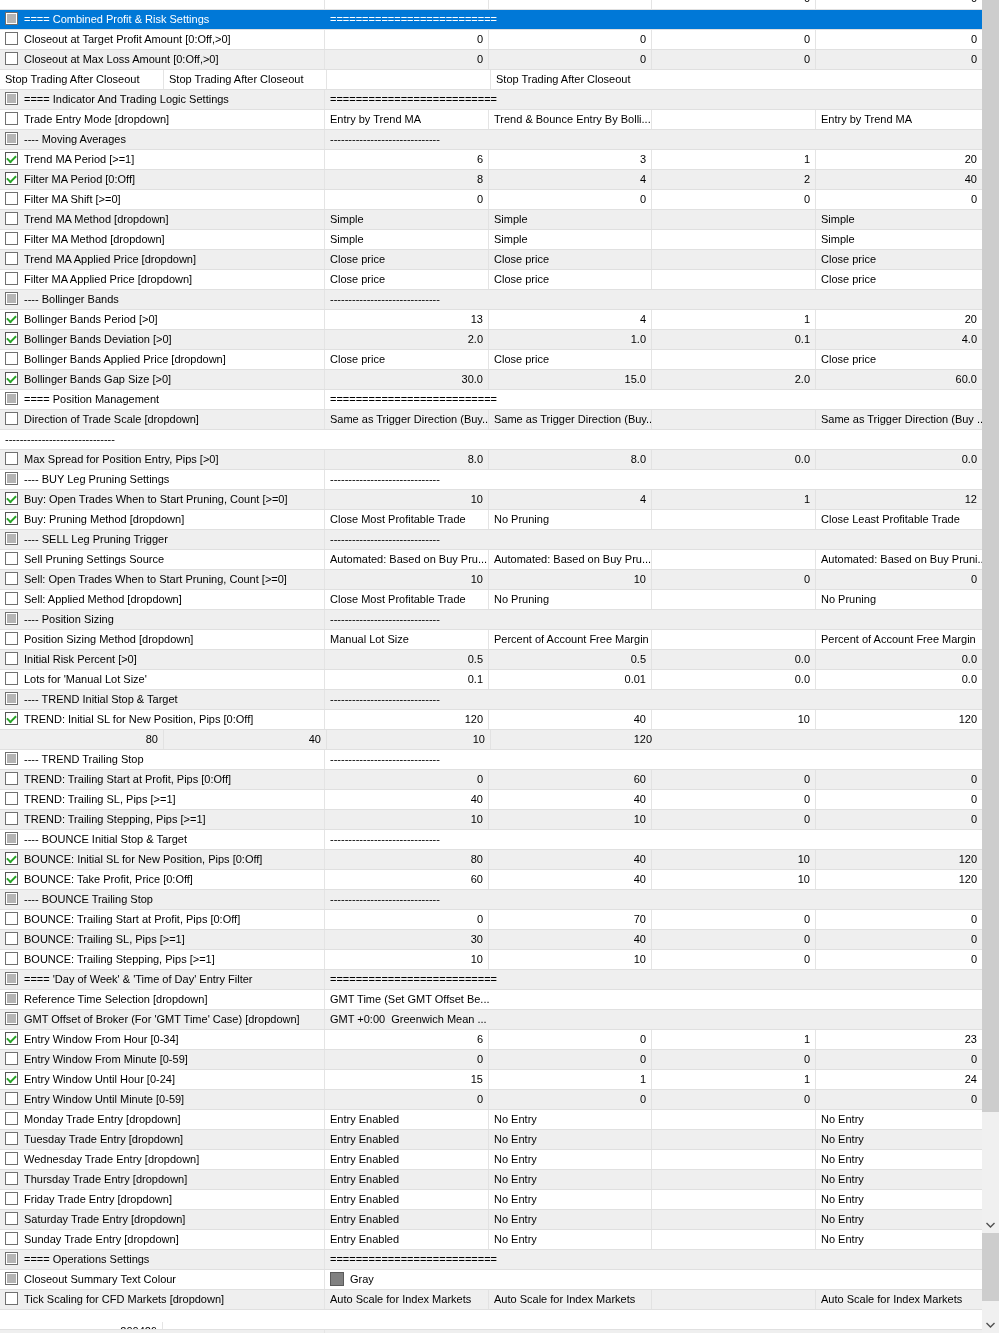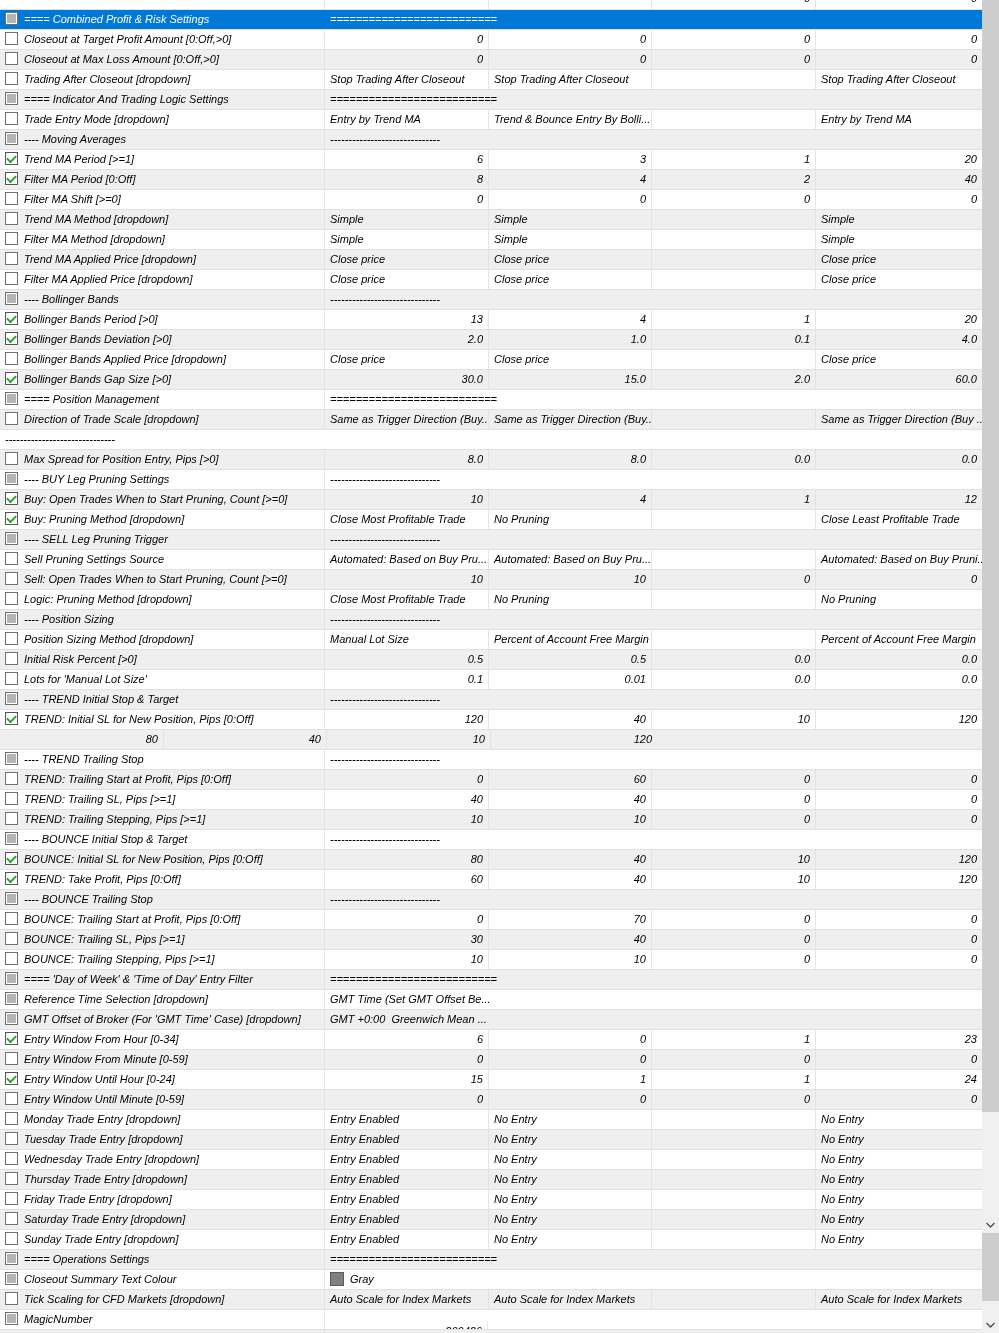--- a/index.html
+++ b/index.html
@@ -1,18 +1,18 @@
 <!DOCTYPE html>
 <html><head>
 <meta charset="utf-8">
 <style>
   html,body{margin:0;padding:0;background:#fff;}
   body{width:999px;height:1333px;overflow:hidden;
        font-family:"Liberation Sans","DejaVu Sans",sans-serif;font-size:11px;color:#000;}
-  .screen{position:relative;width:999px;height:1170px;background:#fff;font-style:italic;}
+  .screen{position:relative;width:999px;height:1170px;background:#fff;}
   #rows{position:absolute;left:0;top:0;width:982px;}
 
   .row{display:flex;height:20px;box-sizing:border-box;border-bottom:1px solid #e0e0e0;background:#fff;}
   .row.alt{background:#efefef;justify-content:flex-end;}
   .row.selected{background:#0078d7;color:#fff;}
   .row.partial-top{height:10px;overflow:hidden;}
   .row.partial-bottom{height:3px;border-bottom:none;background:#efefef;}
 
   .name-cell{position:relative;width:325px;box-sizing:border-box;flex:0 0 auto;
              border-right:1px solid #e4e4e4;overflow:hidden;}
@@ -91,24 +91,20 @@
       <span class="label">Closeout at Max Loss Amount [0:Off,&gt;0]</span>
     </div>
     <div class="vals">
           <div class="cell c1 num">0</div>
           <div class="cell c2 num">0</div>
           <div class="cell c3 num">0</div>
           <div class="cell c4 num">0</div>
         </div>
   </div>
       <div class="row">
-    <div class="name-cell">
-      <span class="cb unchecked"></span>
-      <span class="label">Trading After Closeout [dropdown]</span>
-    </div>
     <div class="vals">
           <div class="cell c1 txt">Stop Trading After Closeout</div>
           <div class="cell c2 txt">Stop Trading After Closeout</div>
           <div class="cell c3 txt"></div>
           <div class="cell c4 txt">Stop Trading After Closeout</div>
         </div>
   </div>
       <div class="row alt">
     <div class="name-cell">
       <span class="cb disabled"></span>
@@ -380,21 +376,21 @@
     <div class="vals">
           <div class="cell c1 num">10</div>
           <div class="cell c2 num">10</div>
           <div class="cell c3 num">0</div>
           <div class="cell c4 num">0</div>
         </div>
   </div>
       <div class="row">
     <div class="name-cell">
       <span class="cb unchecked"></span>
-      <span class="label">Logic: Pruning Method [dropdown]</span>
+      <span class="label">Sell: Applied Method [dropdown]</span>
     </div>
     <div class="vals">
           <div class="cell c1 txt">Close Most Profitable Trade</div>
           <div class="cell c2 txt">No Pruning</div>
           <div class="cell c3 txt"></div>
           <div class="cell c4 txt">No Pruning</div>
         </div>
   </div>
       <div class="row alt">
     <div class="name-cell">
@@ -532,21 +528,21 @@
     <div class="vals">
           <div class="cell c1 num">80</div>
           <div class="cell c2 num">40</div>
           <div class="cell c3 num">10</div>
           <div class="cell c4 num">120</div>
         </div>
   </div>
       <div class="row">
     <div class="name-cell">
       <span class="cb checked"></span>
-      <span class="label">TREND: Take Profit, Pips [0:Off]</span>
+      <span class="label">BOUNCE: Take Profit, Price [0:Off]</span>
     </div>
     <div class="vals">
           <div class="cell c1 num">60</div>
           <div class="cell c2 num">40</div>
           <div class="cell c3 num">10</div>
           <div class="cell c4 num">120</div>
         </div>
   </div>
       <div class="row alt">
     <div class="name-cell">
@@ -776,24 +772,20 @@
       <span class="label">Tick Scaling for CFD Markets [dropdown]</span>
     </div>
     <div class="vals">
           <div class="cell c1 txt">Auto Scale for Index Markets</div>
           <div class="cell c2 txt">Auto Scale for Index Markets</div>
           <div class="cell c3 txt"></div>
           <div class="cell c4 txt">Auto Scale for Index Markets</div>
         </div>
   </div>
       <div class="row">
-    <div class="name-cell">
-      <span class="cb disabled"></span>
-      <span class="label">MagicNumber</span>
-    </div>
     <div class="vals">
           <div class="cell c1 num" style="border-right: 1px solid rgb(228, 228, 228); margin-top: 12px;">200426</div>
           <div class="cell rest"></div>
         </div>
   </div>
       <div class="row partial-bottom alt">
     <div class="name-cell"></div>
     <div class="vals"></div>
   </div>
     </div>

